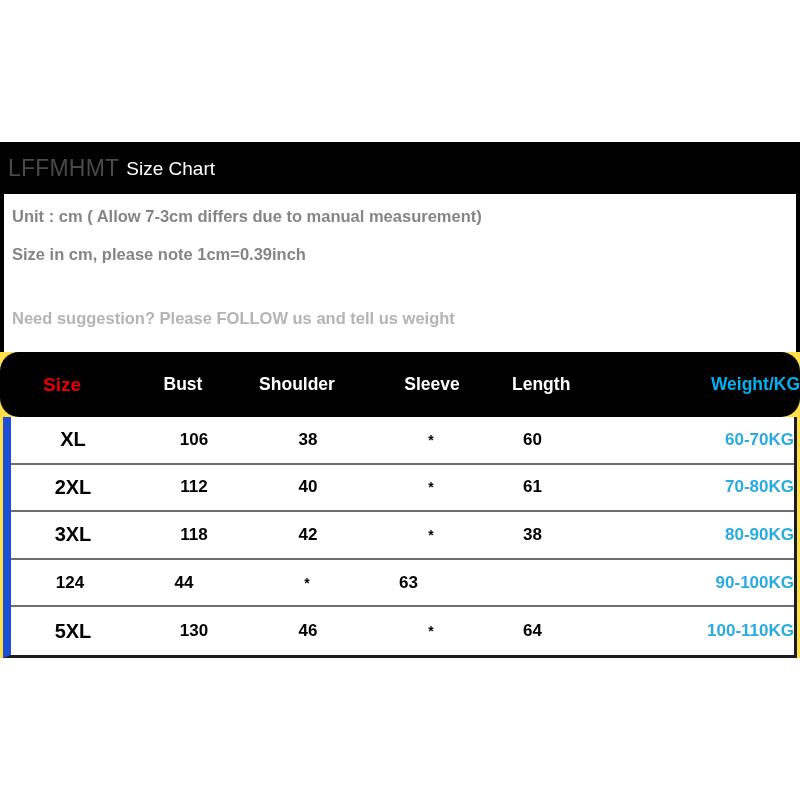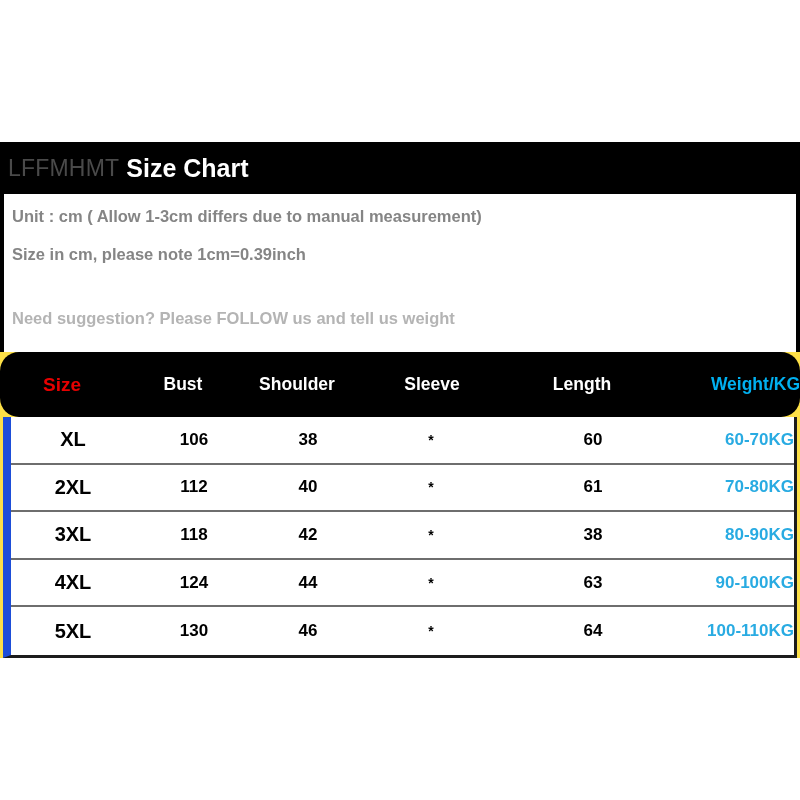--- a/index.html
+++ b/index.html
@@ -36,22 +36,22 @@
   }
   .brand {
     color: #4a4a4a;
     font-size: 23px;
     font-weight: 400;
     letter-spacing: 0.2px;
     line-height: 1;
   }
   .title-main {
     color: #ffffff;
-    font-size: 25px;
-    font-weight: bold;
+    font-size: 19px;
+    font-weight: normal;
     margin-left: 7px;
     line-height: 1;
   }
 
   
   .info-wrap {
     background: #000000;
     padding: 0 4px;
     box-sizing: border-box;
   }
@@ -109,21 +109,21 @@
   }
   .row:last-child {
     border-bottom: none;
   }
 
   
   .c-size     { width: 124px; text-align: center; }
   .c-bust     { width: 118px; text-align: center; }
   .c-shoulder { width: 110px; text-align: center; }
   .c-sleeve   { width: 160px; text-align: center; }
-  .c-length   { width: 140px; text-align: center; }
+  .c-length   { width: 140px; text-align: left; }
   .c-weight   { flex: 1;      text-align: right; }
 
   
   .th {
     color: #ffffff;
     font-size: 17.5px;
     font-weight: bold;
     line-height: 1;
   }
   .th.size   { color: #e60000; font-size: 19px; }
@@ -158,21 +158,21 @@
 
   <div class="top-spacer"></div>
 
   <div class="title-band">
     <span class="brand">LFFMHMT</span>
     <span class="title-main">Size Chart</span>
   </div>
 
   <div class="info-wrap">
     <div class="info-panel">
-      <div class="info-line">Unit : cm ( Allow 1-3cm differs due to manual measurement)</div>
+      <div class="info-line">Unit : cm ( Allow 7-3cm differs due to manual measurement)</div>
       <div class="info-line">Size in cm, please note 1cm=0.39inch</div>
       <div class="info-line faint">Need suggestion? Please FOLLOW us and tell us weight</div>
     </div>
   </div>
 
   <div class="table">
 
     <div class="thead-row">
       <div class="c-size">
         <span class="th size">Size</span>
@@ -253,23 +253,20 @@
         </div>
         <div class="c-length">
           <span class="td">38</span>
         </div>
         <div class="c-weight">
           <span class="td weight">80-90KG</span>
         </div>
       </div>
 
       <div class="row">
-        <div class="c-size">
-          <span class="td size">4XL</span>
-        </div>
         <div class="c-bust">
           <span class="td">124</span>
         </div>
         <div class="c-shoulder">
           <span class="td">44</span>
         </div>
         <div class="c-sleeve">
           <span class="td sleeve">*</span>
         </div>
         <div class="c-length">

